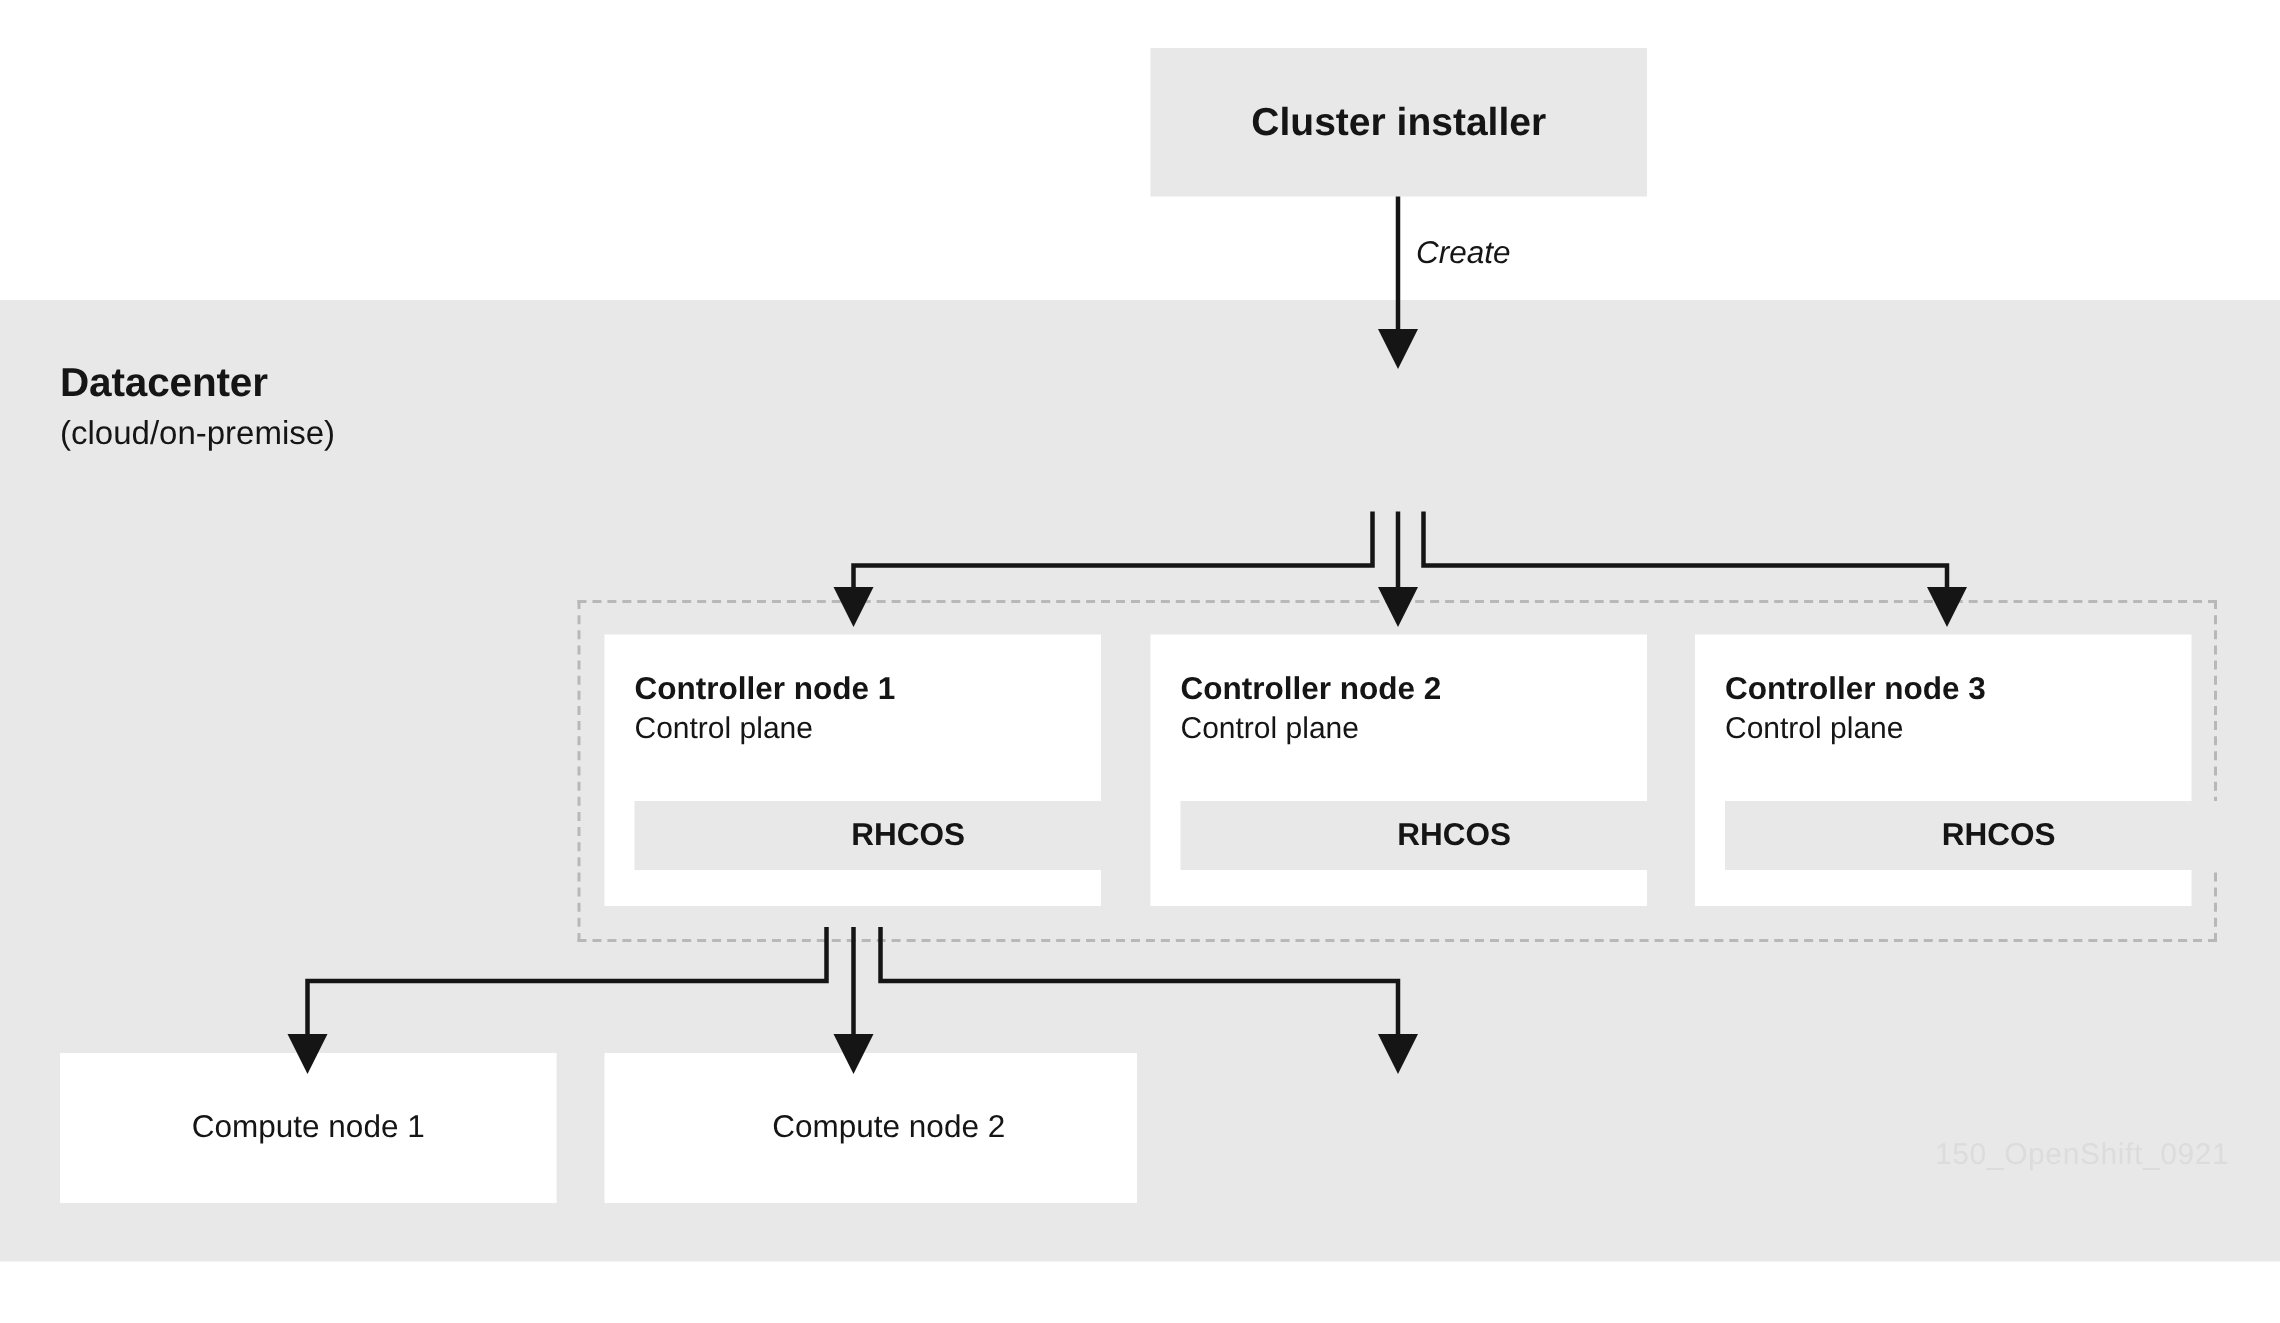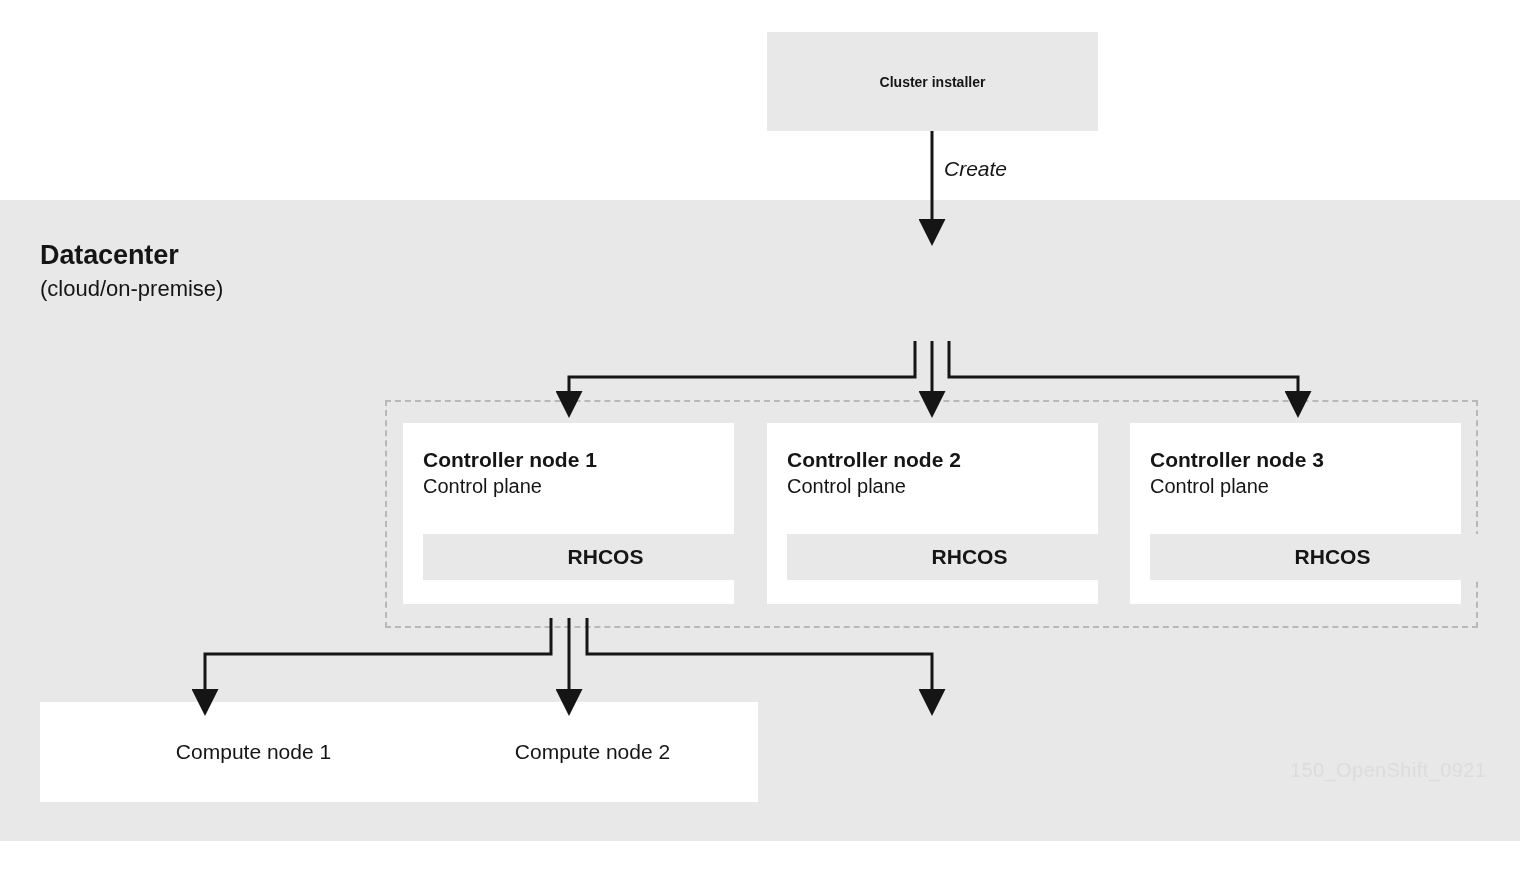--- a/index.html
+++ b/index.html
@@ -56,21 +56,21 @@
     justify-content: center;
   }
   .box-grey {
     background: #e8e8e8;
   }
   .box-white-blue {
     background: #ffffff;
     border: 2px solid #0066cc;
   }
   .box-title {
-    font-size: 14px;
+    font-size: 26px;
     font-weight: bold;
     color: #151515;
   }
   .box-title-plain {
     font-size: 21px;
     font-weight: normal;
     color: #151515;
   }
 
   
@@ -151,21 +151,21 @@
   .compute-node {
     position: absolute;
     top: 702px;
     width: 331px;
     height: 100px;
     background: #ffffff;
     display: flex;
     align-items: center;
     justify-content: center;
   }
-  #compute-node-1 { left: 40px; padding-left: 48px; }
+  #compute-node-1 { left: 40px; }
   #compute-node-2 { left: 403px; padding-left: 24px; }
   #compute-node-3 { left: 767px; }
 
   
   #connectors {
     position: absolute;
     left: 0;
     top: 0;
     width: 1520px;
     height: 882px;

